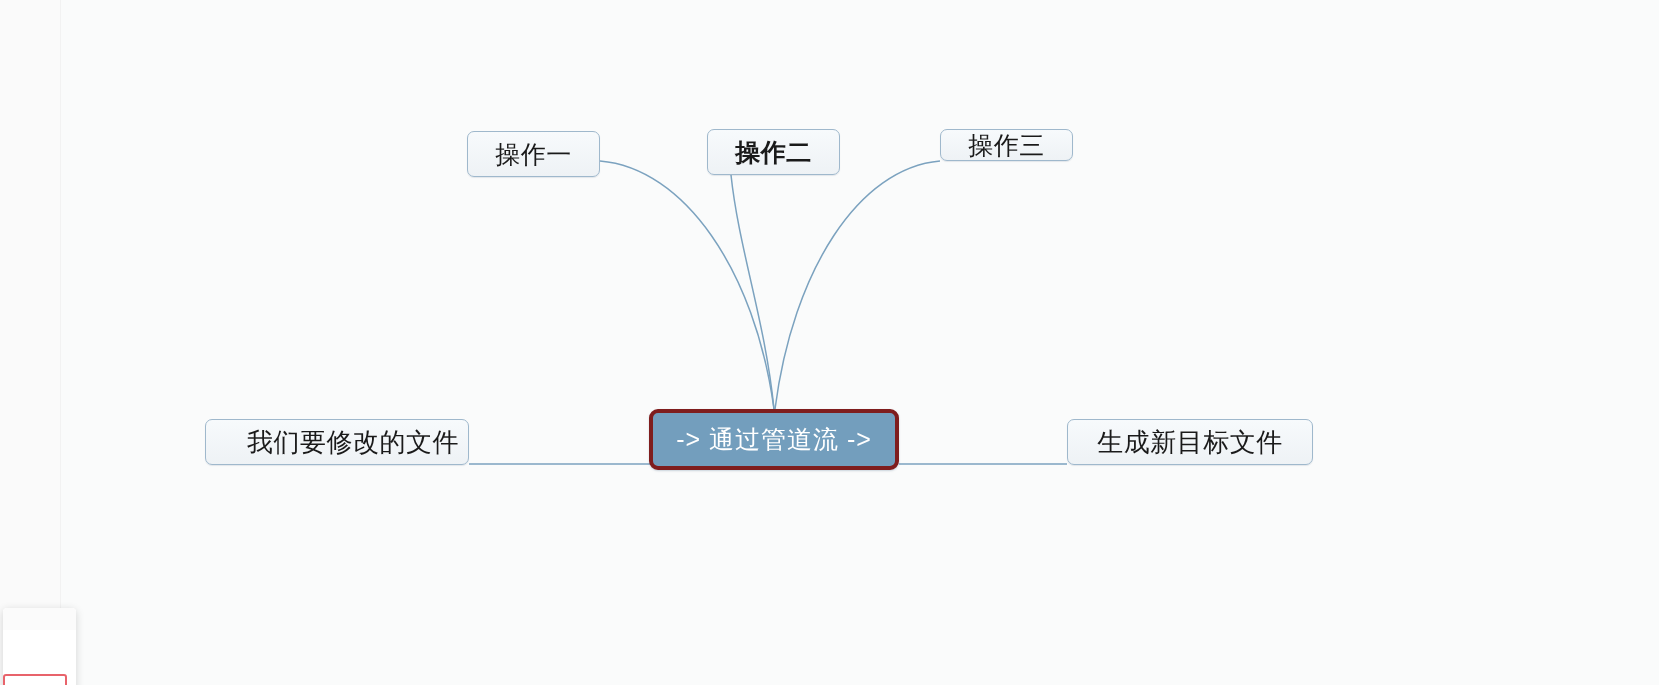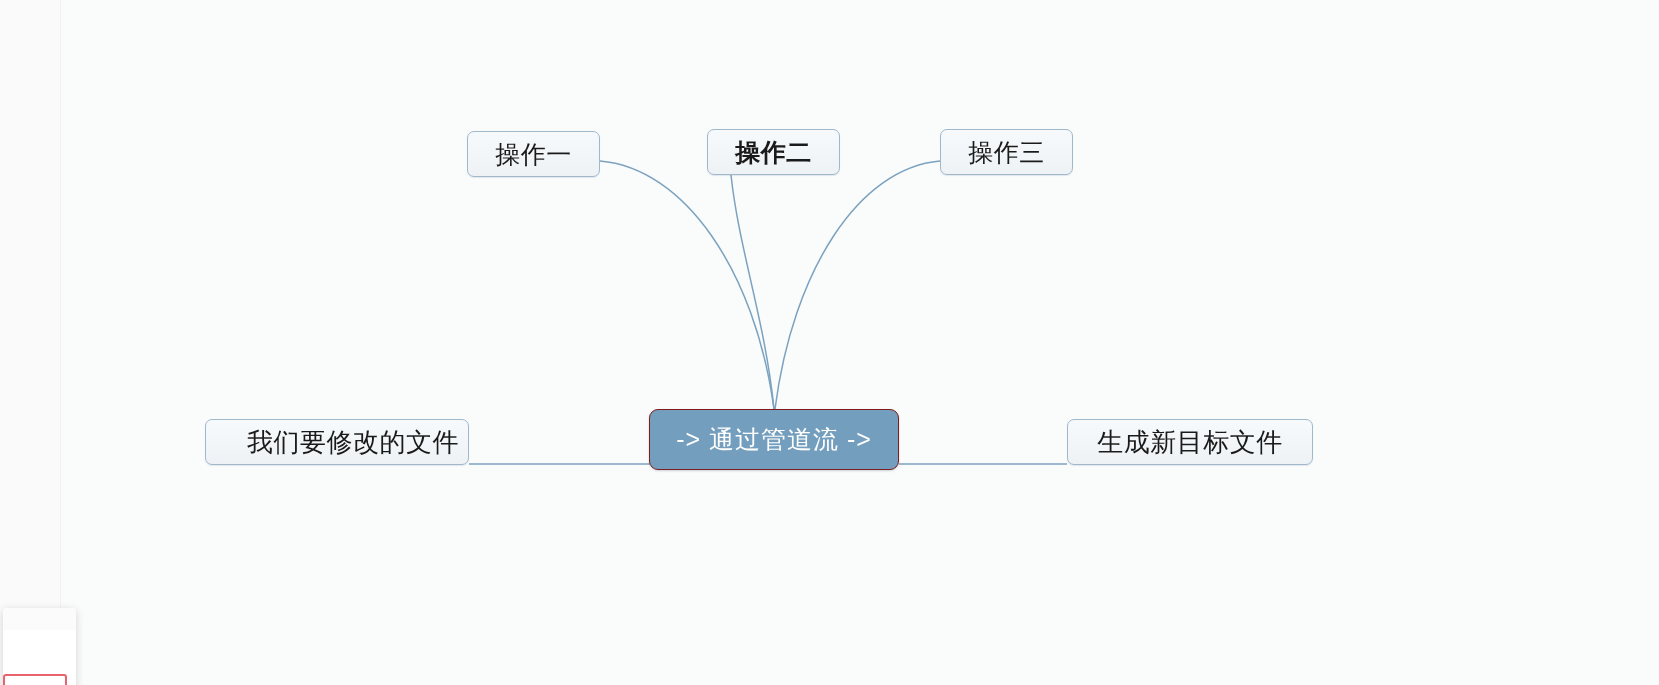--- a/index.html
+++ b/index.html
@@ -54,21 +54,21 @@
 
   .node-branch {
     background: linear-gradient(180deg, #f7fafc 0%, #eef2f5 100%);
     border: 1px solid #9fb8cc;
     color: #1a1a1a;
     box-shadow: 0 1px 1px rgba(120,140,160,0.18);
   }
 
   .node-root {
     background: #739ebd;
-    border: 1px solid #7f1d1d;
+    border: 4px solid #7f1d1d;
     color: #ffffff;
     border-radius: 9px;
     box-shadow: 0 1px 2px rgba(90,120,145,0.30);
   }
 
   .node-label {
     line-height: 1;
     letter-spacing: 0.5px;
   }
 
@@ -128,21 +128,21 @@
   </svg>
 
   <div class="node node-branch" id="node-op1" style="left:428px; top:131px; width:133px; height:46px;">
     <span class="node-label op-label">操作一</span>
   </div>
 
   <div class="node node-branch" id="node-op2" style="left:668px; top:129px; width:133px; height:46px;font-weight:bold;">
     <span class="node-label op-label">操作二</span>
   </div>
 
-  <div class="node node-branch" id="node-op3" style="left:901px; top:129px; width:133px; height:46px;">
+  <div class="node node-branch" id="node-op3" style="left:901px; top:129px; width:133px; height:32px;">
     <span class="node-label op-label">操作三</span>
   </div>
 
   <div class="node node-branch" id="node-source" style="left:166px; top:419px; width:264px; height:46px;padding-left:32px;">
     <span class="node-label side-label">我们要修改的文件</span>
   </div>
 
   <div class="node node-root" id="node-root" style="left:610px; top:409px; width:250px; height:61px;">
     <span class="node-label root-label">-&gt; 通过管道流 -&gt;</span>
   </div>

